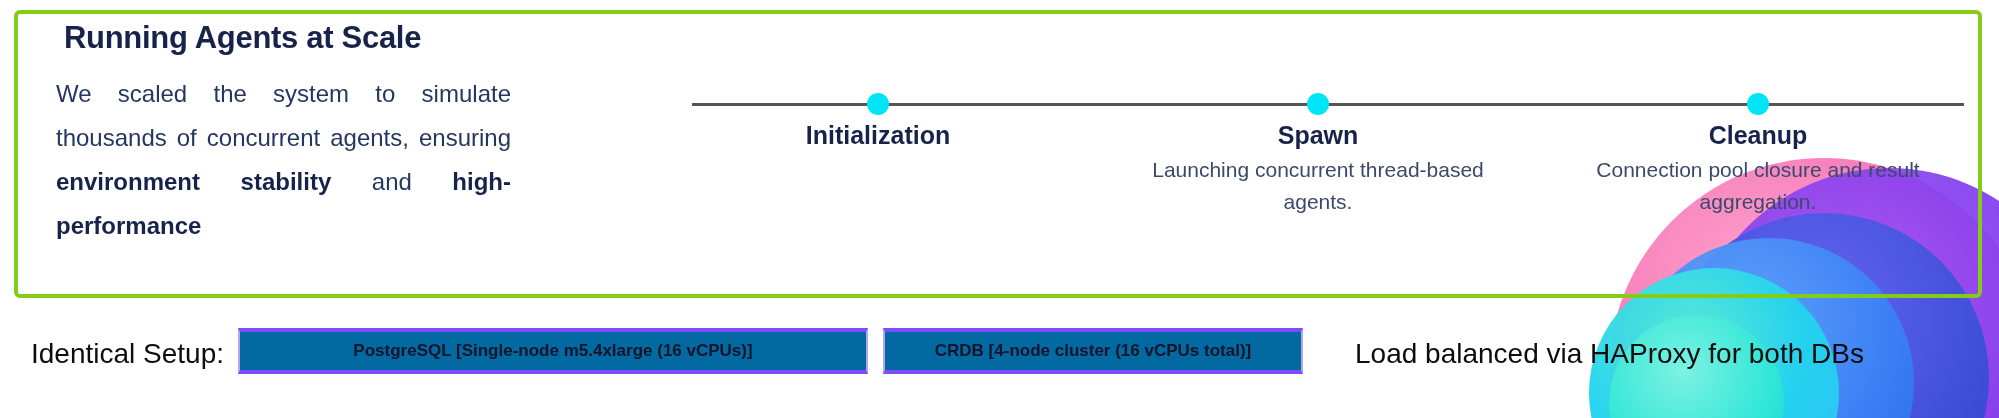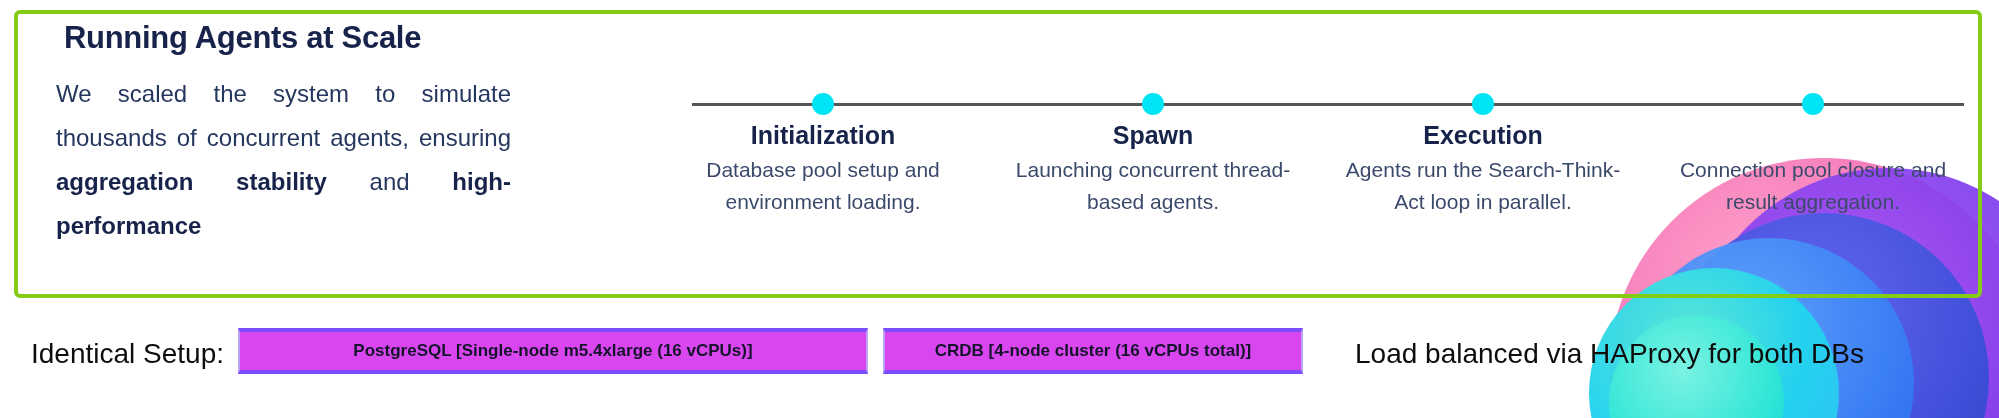--- a/index.html
+++ b/index.html
@@ -87,21 +87,21 @@
   }
 
   
   .bottom{position:absolute;left:3px;top:330px;width:100%;height:70px;text-decoration:underline;}
   .setup-label{
     position:absolute;left:28px;top:8px;
     font-size:28px;color:#0d0d0d;font-weight:normal;white-space:nowrap;
   }
   .badge{
     position:absolute;top:-2px;
-    background:#d946ef;
+    background:#0369a1;
     border-top:4px solid #7c4dff;
     border-bottom:4px solid #7c4dff;
     border-left:2px solid #b9a3f5;
     border-right:2px solid #b9a3f5;
     box-sizing:border-box;
     display:flex;align-items:center;justify-content:center;
     font-size:17px;font-weight:bold;color:#14142b;
     height:46px;white-space:nowrap;
   }
   .badge-1{left:235px;width:630px;}
@@ -122,46 +122,41 @@
     <div class="blob blob-indigo"></div>
     <div class="blob blob-blue"></div>
     <div class="blob blob-cyan"></div>
     <div class="blob blob-teal"></div>
   </div>
 
   <div class="card">
 
     <div class="card-title">Running Agents at Scale</div>
 
-    <div class="card-body"><span>We scaled the system to simulate thousands of concurrent agents, ensuring </span><b>aggregation</b><span> </span><b>stability</b><span> and </span><b>high-performance</b></div>
+    <div class="card-body"><span>We scaled the system to simulate thousands of concurrent agents, ensuring </span><b>environment</b><span> </span><b>stability</b><span> and </span><b>high-performance</b></div>
 
     <div class="timeline">
       <div class="tl-line"></div>
       <div class="tl-steps">
 
         <div class="tl-step">
           <span class="tl-dot"></span>
           <div class="tl-label">Initialization</div>
-          <div class="tl-desc">Database pool setup and environment loading.</div>
         </div>
 
         <div class="tl-step">
           <span class="tl-dot"></span>
           <div class="tl-label">Spawn</div>
           <div class="tl-desc">Launching concurrent thread-based agents.</div>
         </div>
 
-        <div class="tl-step">
-          <span class="tl-dot"></span>
-          <div class="tl-label">Execution</div>
-          <div class="tl-desc">Agents run the Search-Think-Act loop in parallel.</div>
-        </div>
 
         <div class="tl-step">
           <span class="tl-dot"></span>
+          <div class="tl-label">Cleanup</div>
           <div class="tl-desc">Connection pool closure and result aggregation.</div>
         </div>
 
       </div>
     </div>
   </div>
 
   <div class="bottom">
     <div class="setup-label">Identical Setup:</div>
     <div class="badge badge-1">PostgreSQL [Single-node m5.4xlarge (16 vCPUs)]</div>

